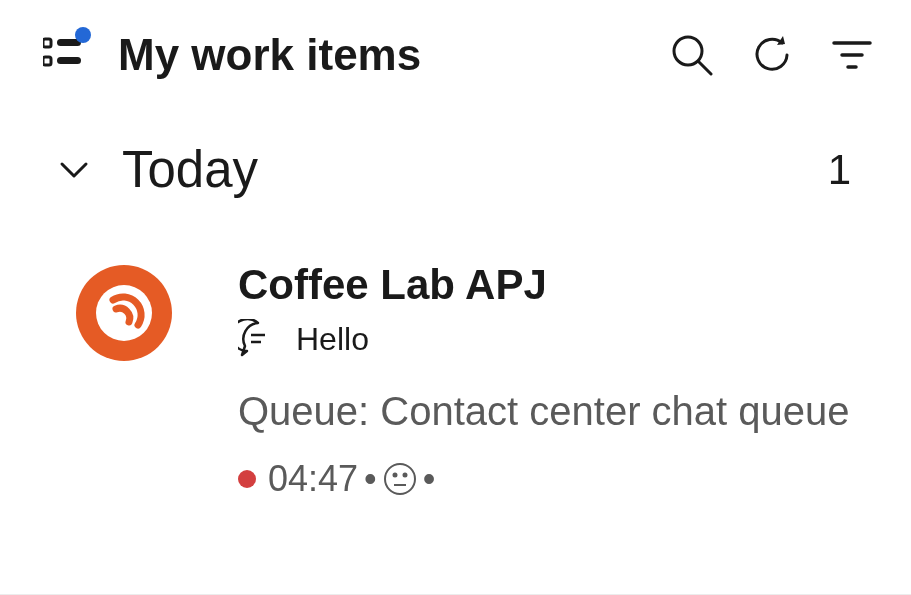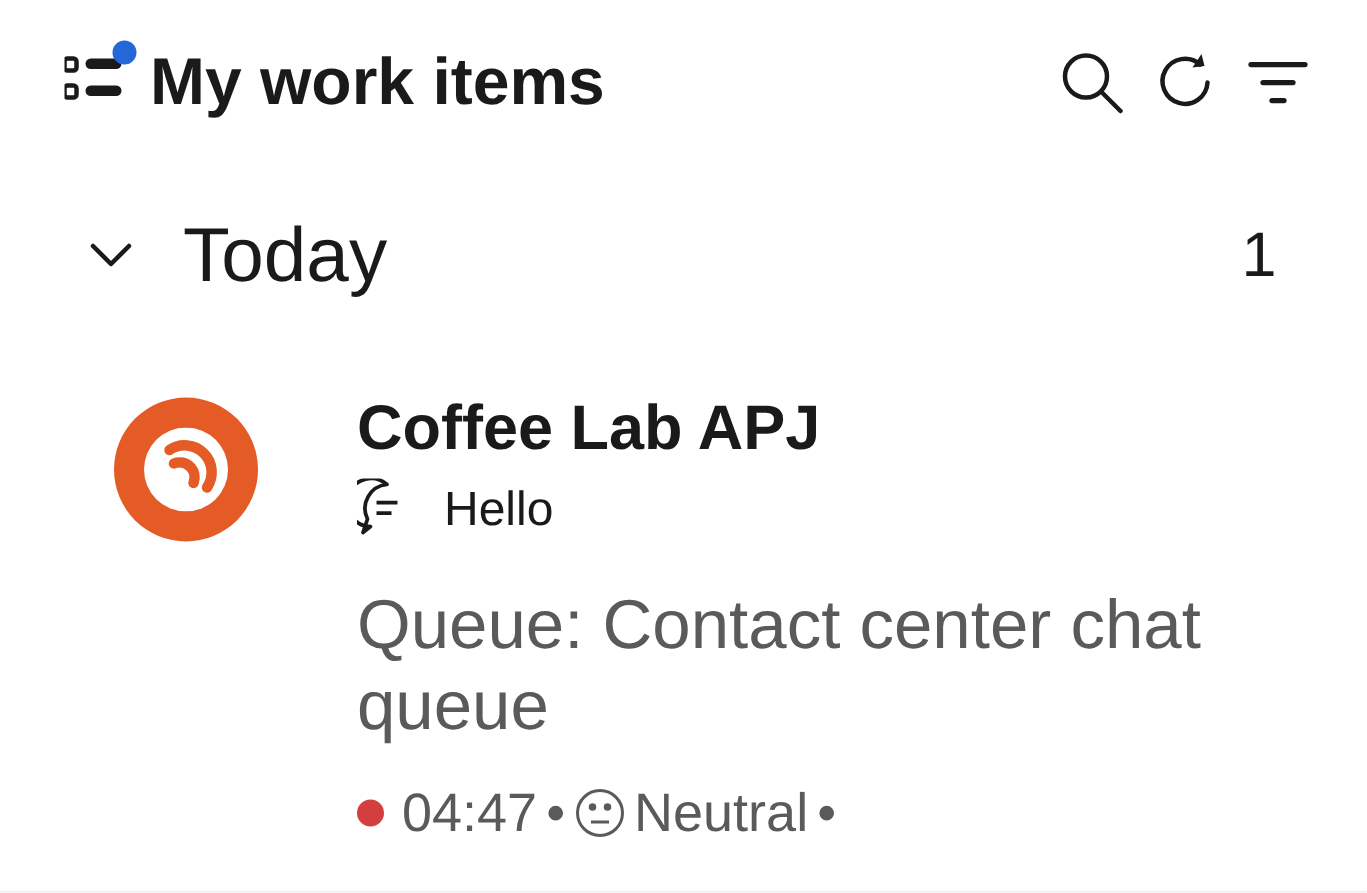--- a/index.html
+++ b/index.html
@@ -10,20 +10,21 @@
       background: #ffffff;
       color: #1a1a1a;
       overflow: hidden;
       border-bottom: 1px solid #ececec;
     }
     
     .header {
       display: flex;
       align-items: center;
       padding: 24px 28px 18px 38px;
+      gap: 18px;
     }
     .view-toggle {
       position: relative;
       width: 50px;
       height: 50px;
       display: flex;
       align-items: center;
       justify-content: center;
       cursor: pointer;
     }
@@ -110,21 +111,21 @@
       align-items: center;
       gap: 18px;
       margin-bottom: 30px;
     }
     .preview-text {
       font-size: 32px;
       font-weight: 400;
       color: #1a1a1a;
     }
     .queue {
-      font-size: 46px;
+      font-size: 40px;
       color: #5a5a5a;
       margin-bottom: 24px;
     }
     .meta {
       display: flex;
       align-items: center;
       gap: 6px;
       font-size: 36px;
       color: #5a5a5a;
     }
@@ -208,17 +209,16 @@
     <div class="meta">
       <span class="status-dot"></span>
       <span>04:47</span>
       <span class="sep">•</span>
       <svg width="34" height="34" viewBox="0 0 34 34" fill="none" stroke="#5a5a5a" stroke-width="2">
         <circle cx="17" cy="17" r="15"></circle>
         <circle cx="12" cy="13" r="1.5" fill="#5a5a5a"></circle>
         <circle cx="22" cy="13" r="1.5" fill="#5a5a5a"></circle>
         <line x1="11" y1="23" x2="23" y2="23"></line>
       </svg>
-      <span>Neutral</span>
       <span class="sep">•</span>
     </div>
   </div>
 </div>
 
 </body></html>

